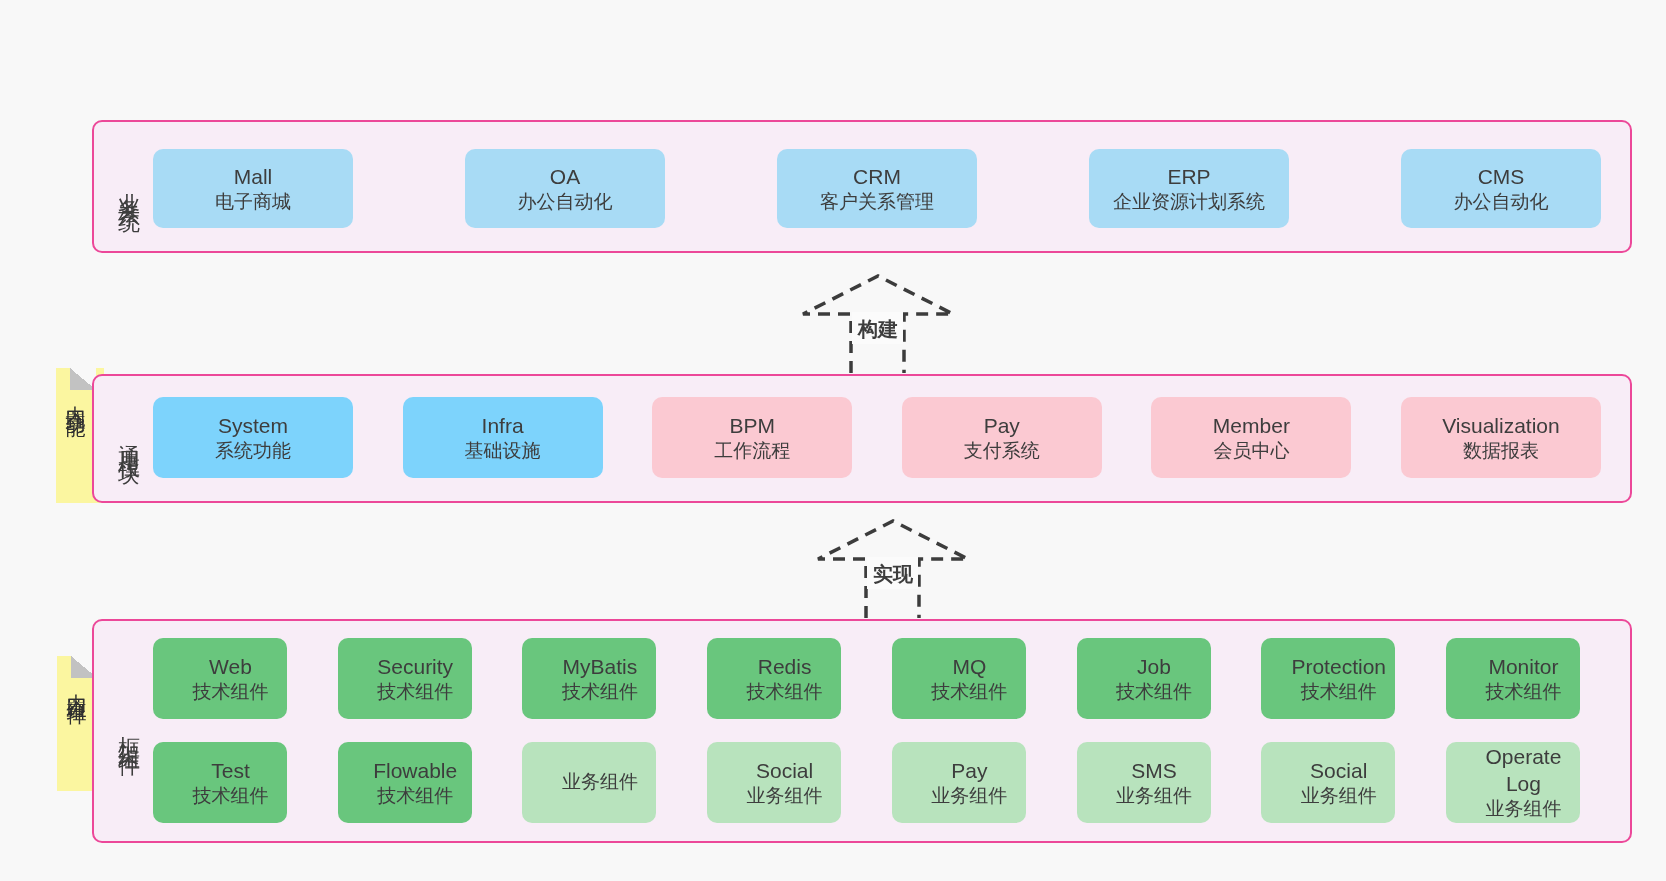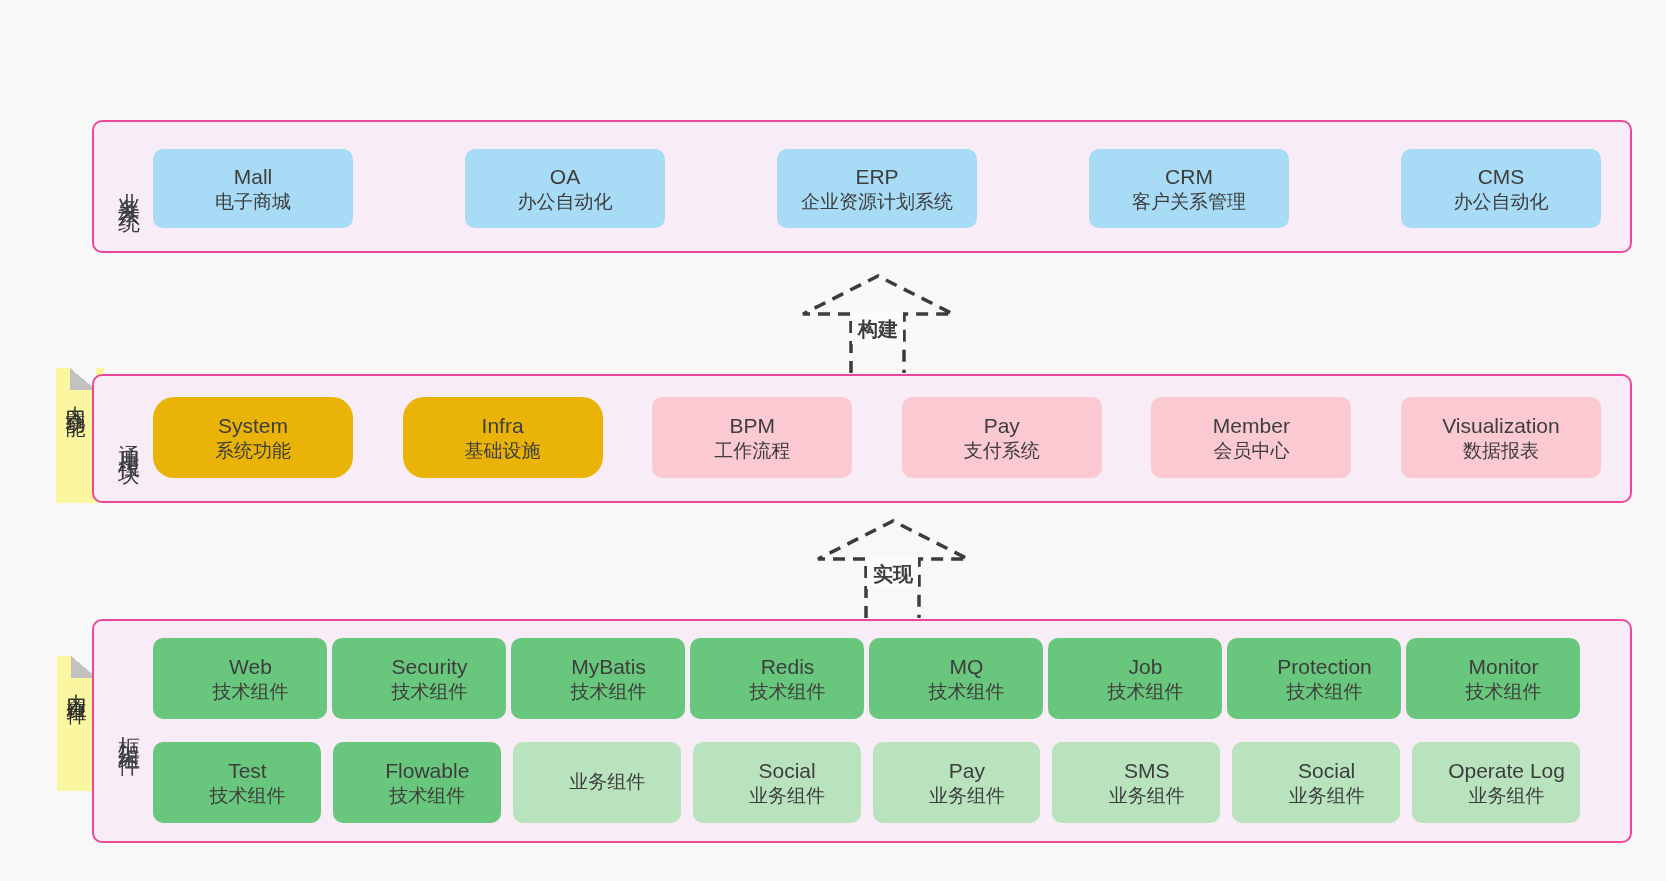--- a/index.html
+++ b/index.html
@@ -28,25 +28,25 @@
   #panel-modules .row{top:21px;}
   #panel-framework .row-1{top:17px;}
   #panel-framework .row-2{top:121px;gap:12px;}
   .box{
     box-sizing:border-box;border-radius:10px;
     display:flex;flex-direction:column;justify-content:center;align-items:center;
     text-align:center;line-height:1.3;padding:2px 4px;
   }
   .six .box{width:200px;height:79px;}
   #panel-modules .box{height:81px;}
-  .eight .box{width:174px;height:81px;padding-left:25px;}
+  .eight .box{width:134px;height:81px;padding-left:25px;}
   .box-name{font-size:21px;color:#3d3d3d;}
   .box-desc{font-size:19px;color:#3d3d3d;}
   .c-blue{background:#a8dbf5;}
-  .c-red{background:#eab308;border-radius:21px;}
+  .c-red{background:#7dd3fc;}
   .c-pink{background:#fbc9d2;}
   .c-green{background:#69c67d;}
   .c-lgreen{background:#b8e3bd;}
   
   .sticky{position:absolute;background:#fbf6a0;}
   #sticky-modules{left:56px;top:368px;width:48px;height:135px;}
   #sticky-framework{left:57px;top:656px;width:48px;height:135px;}
   .sticky-label{
     position:absolute;left:7px;top:22px;
     writing-mode:vertical-rl;text-orientation:upright;
@@ -82,26 +82,26 @@
     <div class="row six">
       <div class="box c-blue">
         <span class="box-name">Mall</span>
         <span class="box-desc">电子商城</span>
       </div>
       <div class="box c-blue">
         <span class="box-name">OA</span>
         <span class="box-desc">办公自动化</span>
       </div>
       <div class="box c-blue">
+        <span class="box-name">CRM</span>
+        <span class="box-desc">客户关系管理</span>
+      </div>
+      <div class="box c-blue">
         <span class="box-name">ERP</span>
         <span class="box-desc">企业资源计划系统</span>
-      </div>
-      <div class="box c-blue">
-        <span class="box-name">CRM</span>
-        <span class="box-desc">客户关系管理</span>
       </div>
       <div class="box c-blue">
         <span class="box-name">CMS</span>
         <span class="box-desc">办公自动化</span>
       </div>
     </div>
   </div>
 
   <div class="arrow" id="arrow-build">
     <svg width="150" height="100" viewBox="0 0 150 100">

